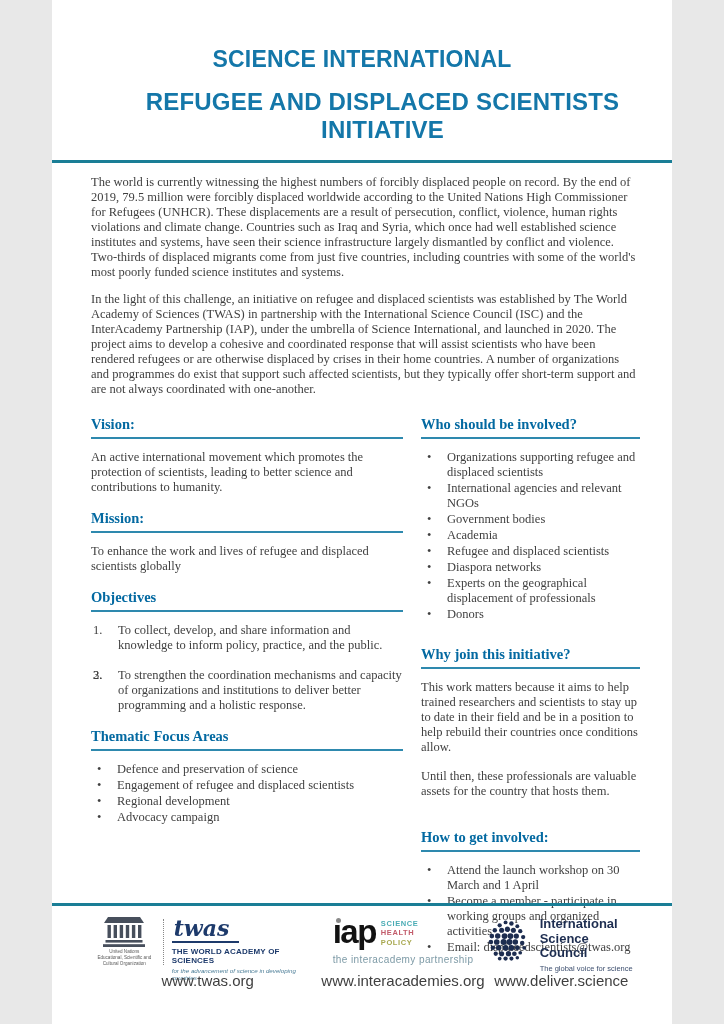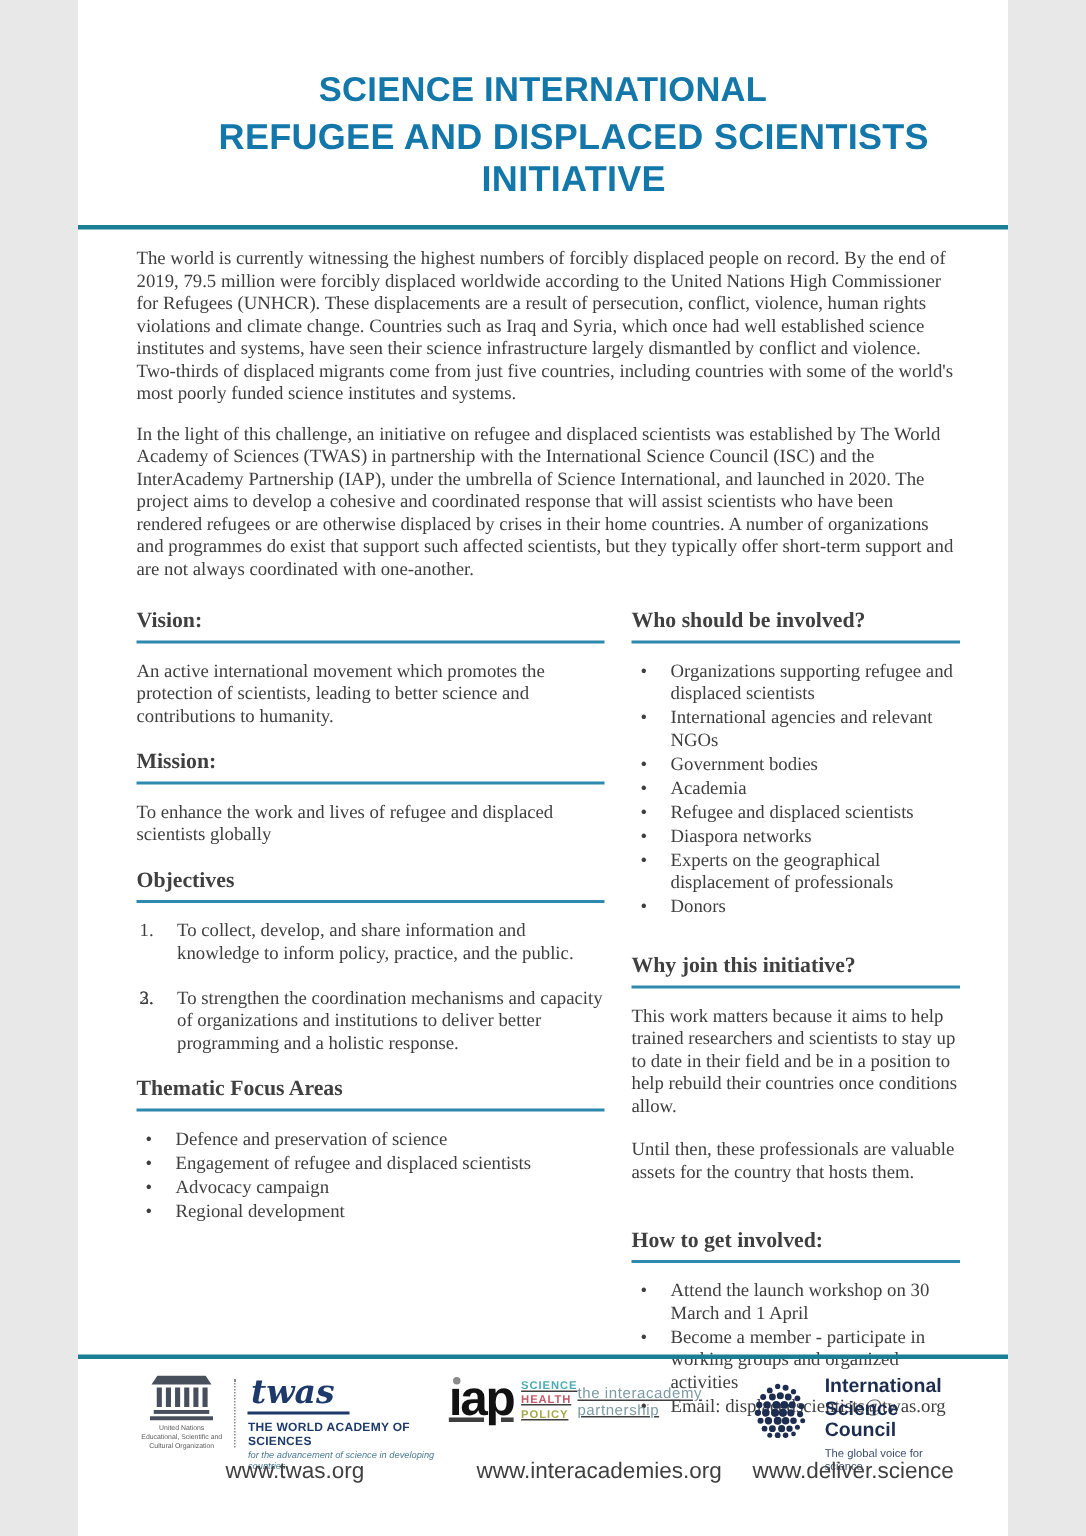--- a/index.html
+++ b/index.html
@@ -15,39 +15,39 @@
   }
   
   .header { padding-top: 46px; text-align: center; }
   .title-line {
     color: #1477a9;
     font-weight: bold;
     font-size: 23px;
     letter-spacing: 0.2px;
     line-height: 1.2;
   }
-  .title-line.second { margin-top: 4px; font-size: 24px; padding-left: 41px; }
+  .title-line.second { margin-top: 14px; font-size: 24px; padding-left: 41px; }
   .full-rule {
     width: 100%; height: 3px;
     background: #1a7e96;
     border: none;
   }
   .header-rule { margin-top: 15px; }
   
   .main { padding: 0 32px 0 39px; font-size: 12.5px; line-height: 15px; font-family: Liberation Serif, serif; }
   .intro-para { margin-top: 12px; max-width: 655px; }
   .columns {
     display: grid;
     grid-template-columns: 312px 1fr;
     column-gap: 18px;
     margin-top: 4px;
   }
   .sec-heading {
     display: block;
-    color: #404040;
+    color: #0369a1;
     font-size: 14.5px;
     font-weight: bold;
     border-bottom: 2px solid #2e89ae;
     padding-bottom: 5px;
     margin: 16px 0 11px 0;
   }
   .sec-text { margin: 0 0 4px 0; }
   .sec-text + .sec-text { margin-top: 14px; }
   ul.bullets { list-style: none; margin: 0; }
   ul.bullets li {
@@ -90,21 +90,21 @@
     font-weight: bold;
     font-size: 22px;
     line-height: 1;
     color: #1d3a6b;
     border-bottom: 2.5px solid #1d3a6b;
     padding: 0 10px 2px 2px;
   }
   .twas-title { font-size: 8px; font-weight: bold; color: #1d3a6b; letter-spacing: 0.2px; margin-top: 4px; }
   .twas-sub { font-size: 6.2px; font-style: italic; color: #4a7c96; margin-top: 2px; }
   
-  .iap-block { display: flex; flex-direction: row; align-items: flex-start; text-decoration: underline; }
+  .iap-block { display: flex; flex-direction: column; align-items: flex-start; }
   .iap-top { display: flex; align-items: flex-start; }
   .iap-wordmark {
     position: relative;
     font-size: 33px; line-height: 0.9;
     font-weight: bold; letter-spacing: -1.5px;
     color: #121212;
   }
   .iap-wordmark::before {
     content: "";
     position: absolute; left: 3px; top: 1px;
@@ -159,22 +159,22 @@
           <li>
             <span class="num">3.</span>
             <span>To strengthen the coordination mechanisms and capacity of organizations and institutions to deliver better programming and a holistic response.</span>
           </li>
         </ol>
 
         <span class="sec-heading">Thematic Focus Areas</span>
         <ul class="bullets">
           <li>Defence and preservation of science</li>
           <li>Engagement of refugee and displaced scientists</li>
+          <li>Regional development</li>
           <li>Advocacy campaign</li>
-          <li>Regional development</li>
         </ul>
       </div>
 
       <div class="col-right">
         <span class="sec-heading">Who should be involved?</span>
         <ul class="bullets">
           <li>Organizations supporting refugee and displaced scientists</li>
           <li>International agencies and relevant NGOs</li>
           <li>Government bodies</li>
           <li>Academia</li>

